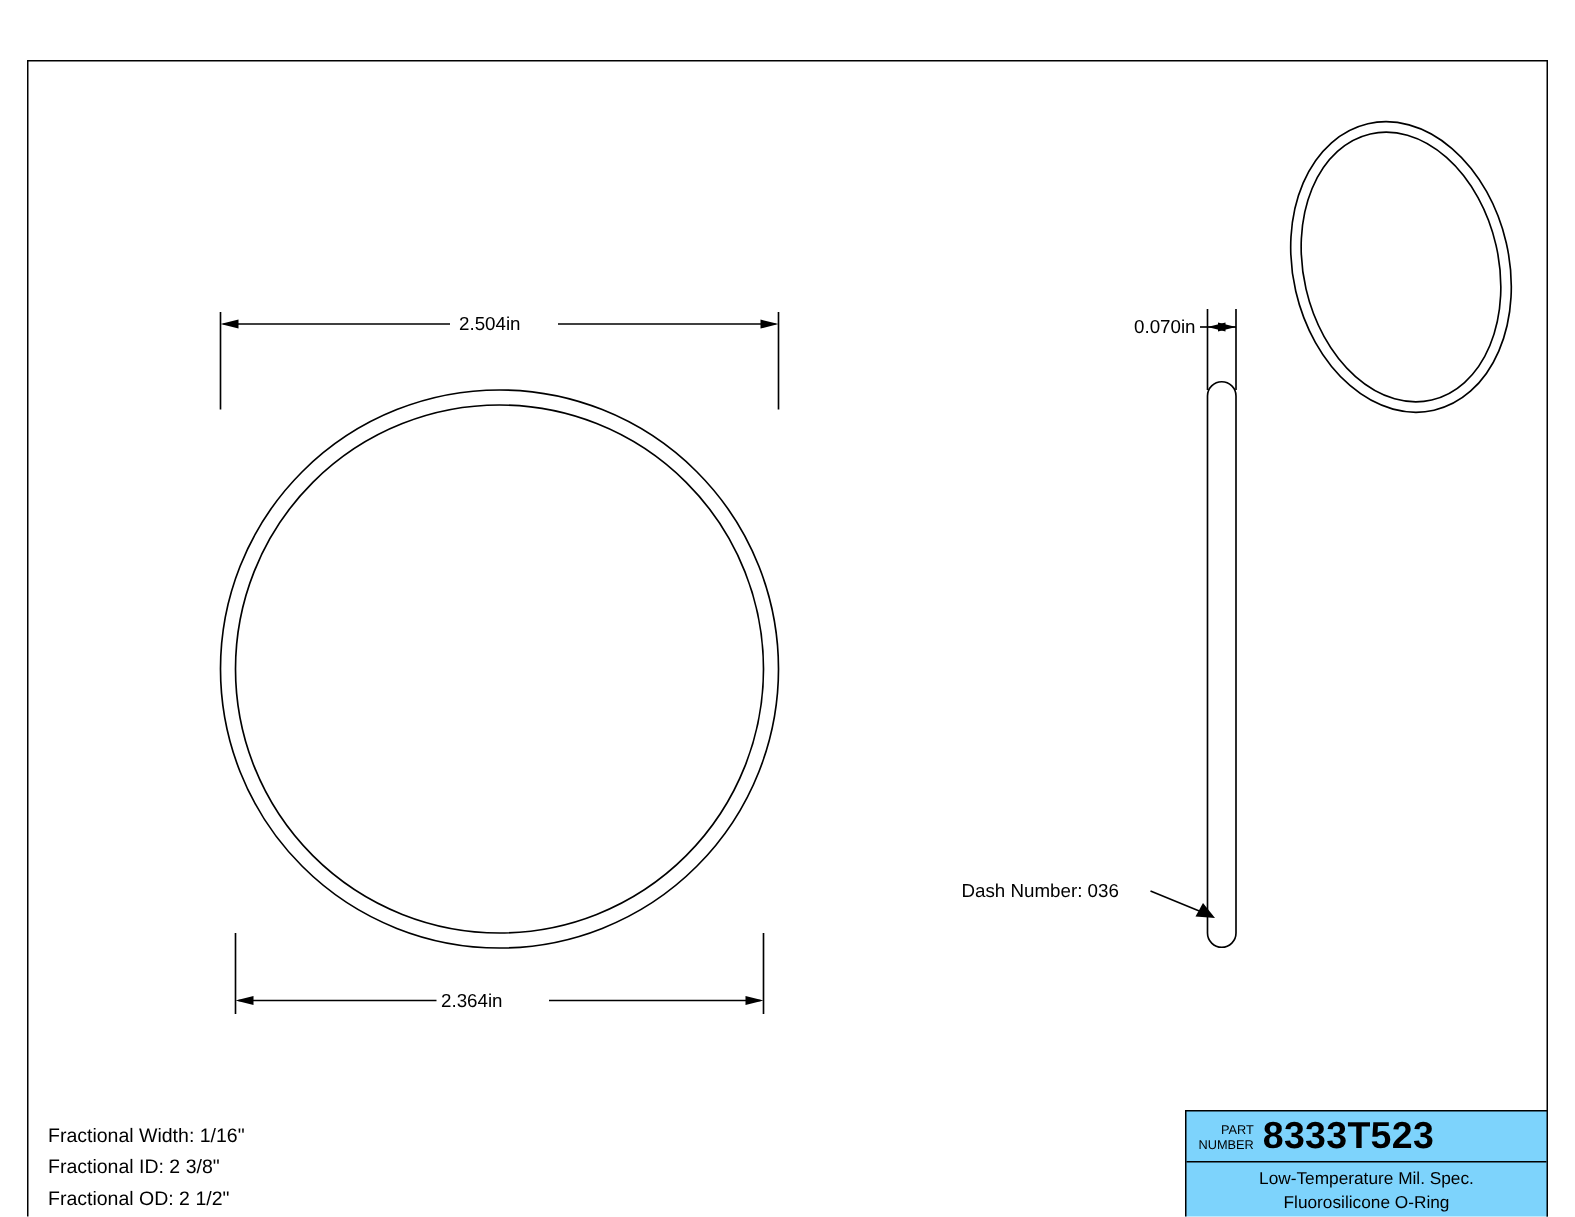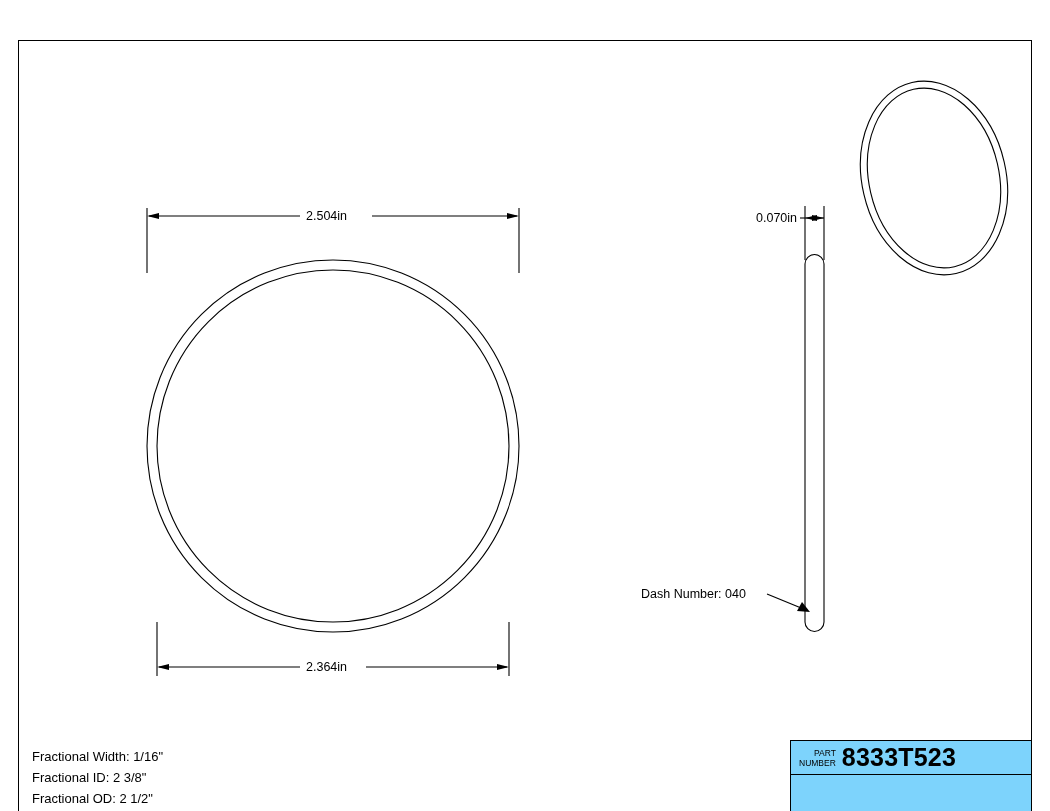--- a/index.html
+++ b/index.html
@@ -140,33 +140,37 @@
       <polygon points="810,584 797,583 802,574" fill="#000000" stroke="none"></polygon>
 
       <g>
         <ellipse cx="934" cy="150" rx="72" ry="98" transform="rotate(-13 934 150)"></ellipse>
         <ellipse cx="934" cy="150" rx="65" ry="91" transform="rotate(-13 934 150)"></ellipse>
       </g>
     </g>
   </svg>
 
   <div class="dim-text" style="left:303px; top:181px;">2.504in</div>
-  <div class="dim-text" style="left:303px; top:632px;">2.364in</div>
+  <div class="dim-text" style="left:291px; top:632px;">2.364in</div>
   <div class="dim-text" style="left:753px; top:183px;">0.070in</div>
-  <div class="dim-text" style="left:638px; top:559px;">Dash Number: 040</div>
+  <div class="dim-text" style="left:638px; top:559px;">Dash Number: 036</div>
 
   <div class="spec-list">
     <div>Fractional Width: 1/16"</div>
     <div>Fractional ID: 2 3/8"</div>
     <div>Fractional OD: 2 1/2"</div>
   </div>
 
   <div class="title-block">
     <div class="tb-top">
       <div class="tb-label">
         <div>PART</div>
         <div>NUMBER</div>
       </div>
       <div class="tb-partno">8333T523</div>
     </div>
+    <div class="tb-desc">
+      <div>Low-Temperature Mil. Spec.</div>
+      <div>Fluorosilicone O-Ring</div>
+    </div>
   </div>
 
 </div>
 
 </body></html>

